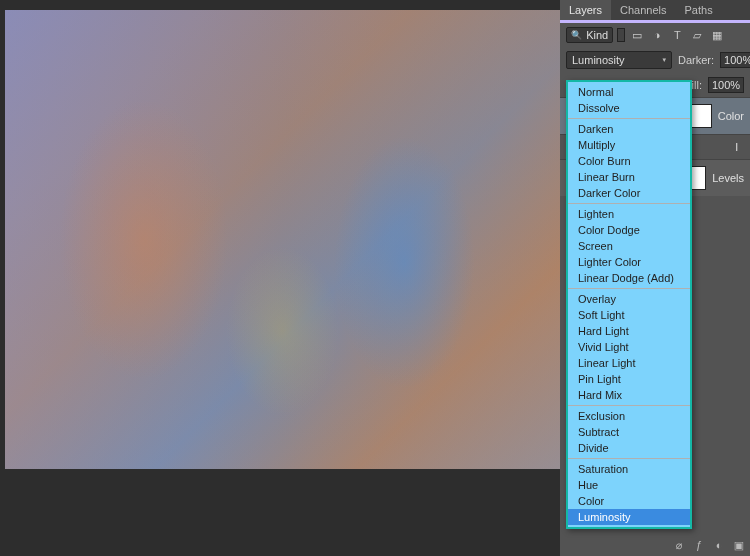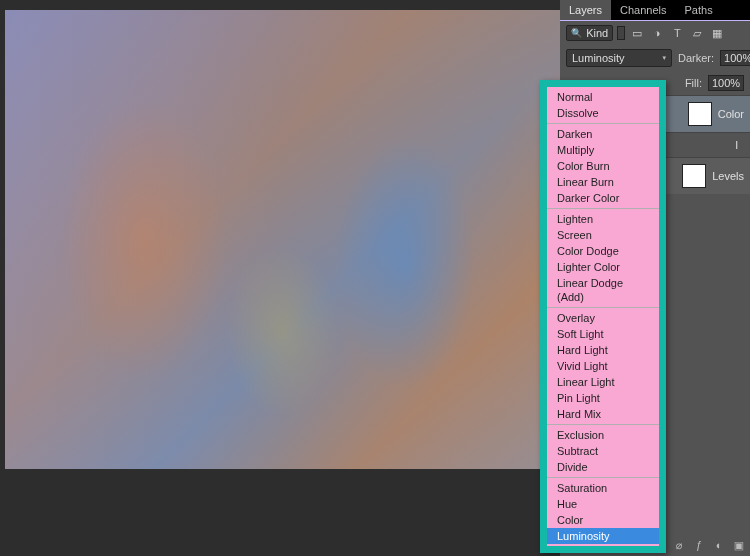--- a/index.html
+++ b/index.html
@@ -25,22 +25,22 @@
 
     .panel {
       position: absolute;
       right: 0; top: 0;
       width: 190px; height: 556px;
       background: #535353;
       color: #d0d0d0;
     }
     .tabs {
       display: flex;
-      background: #000000;
-      border-bottom: 1px solid #c4b5fd;
+      background: #404040;
+      border-bottom: 3px solid #c4b5fd;
       align-items: center;
     }
     .tab {
       padding: 4px 9px;
       color: #bdbdbd;
       cursor: pointer;
     }
     .tab.active { background: #535353; color: #e5e5e5; }
 
     .row { display: flex; align-items: center; padding: 4px 6px; gap: 4px; }
@@ -81,24 +81,24 @@
     }
     .adj-row.sub { background: #535353; }
     .thumb {
       width: 24px; height: 24px; background: #fff; border: 1px solid #222;
     }
     .adj-label { color: #e0e0e0; }
 
     
     .dropdown {
       position: absolute;
-      left: 540px; top: 80px;
+      left: 566px; top: 80px;
       width: 126px;
-      background: #f9a8d4;
-      border: 7px solid #14b8a6;
+      background: #7dd3fc;
+      border: 2px solid #14b8a6;
       box-shadow: 2px 2px 6px rgba(0,0,0,0.4);
       color: #222;
       z-index: 50;
     }
     .dd-group { border-bottom: 1px solid #b0b0b0; padding: 2px 0; }
     .dd-group:last-child { border-bottom: none; }
     .dd-item {
       padding: 1px 10px;
       cursor: pointer;
       line-height: 14px;
@@ -176,22 +176,22 @@
     </div>
     <div class="dd-group">
       <div class="dd-item">Darken</div>
       <div class="dd-item">Multiply</div>
       <div class="dd-item">Color Burn</div>
       <div class="dd-item">Linear Burn</div>
       <div class="dd-item">Darker Color</div>
     </div>
     <div class="dd-group">
       <div class="dd-item">Lighten</div>
+      <div class="dd-item">Color Dodge</div>
       <div class="dd-item">Screen</div>
-      <div class="dd-item">Color Dodge</div>
       <div class="dd-item">Lighter Color</div>
       <div class="dd-item">Linear Dodge (Add)</div>
     </div>
     <div class="dd-group">
       <div class="dd-item">Overlay</div>
       <div class="dd-item">Soft Light</div>
       <div class="dd-item">Hard Light</div>
       <div class="dd-item">Vivid Light</div>
       <div class="dd-item">Linear Light</div>
       <div class="dd-item">Pin Light</div>

